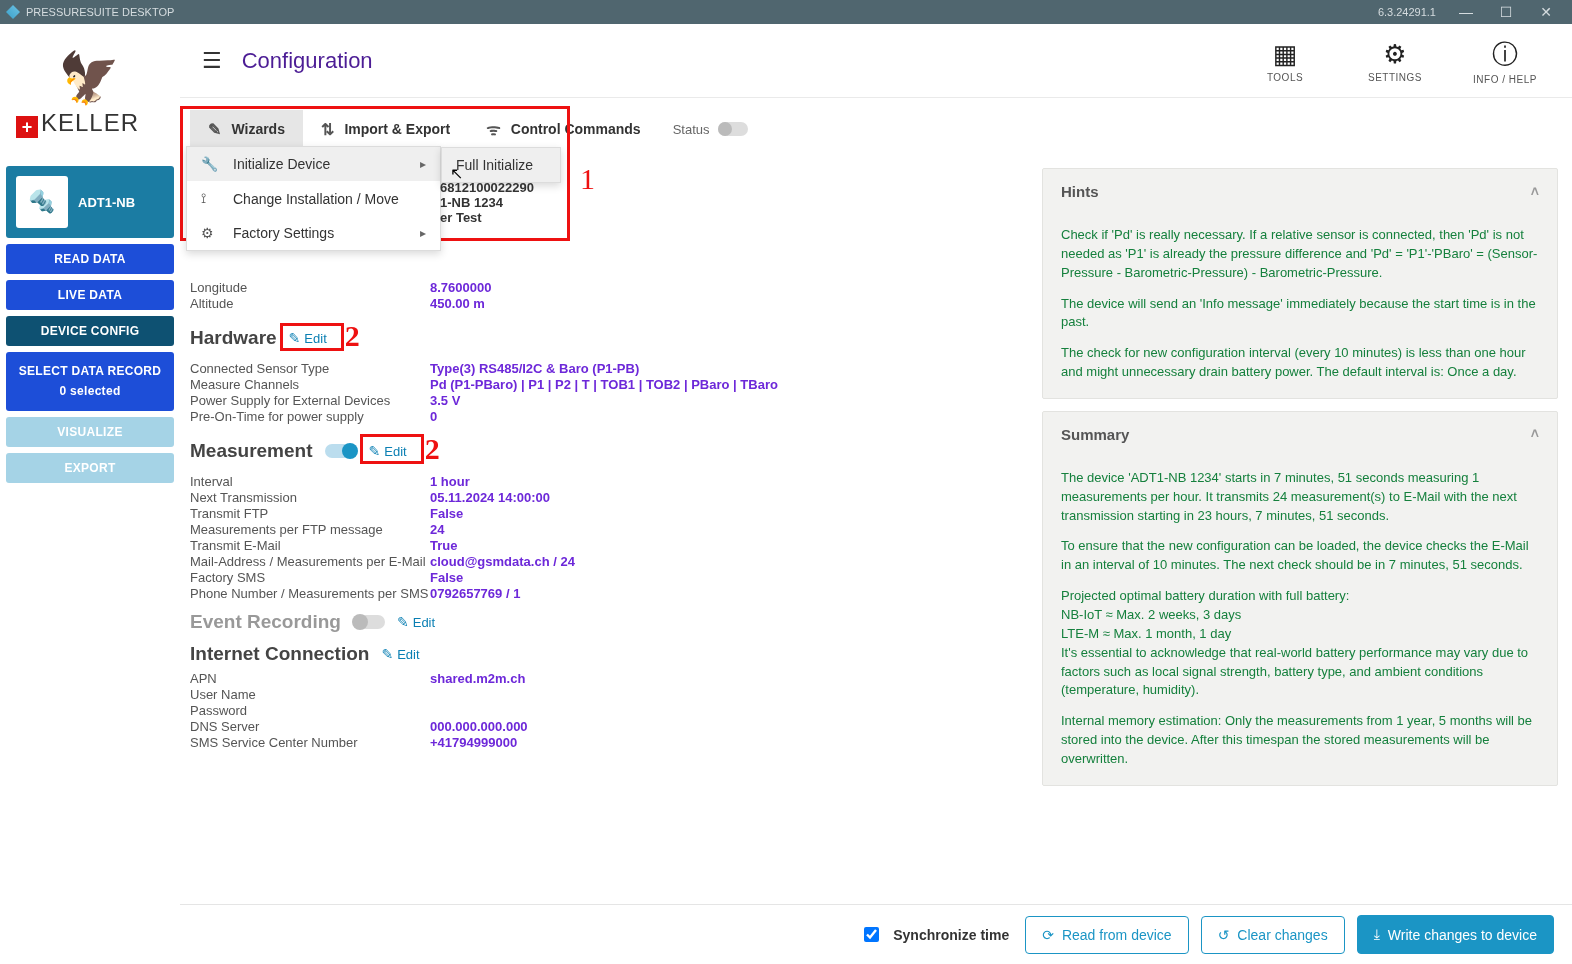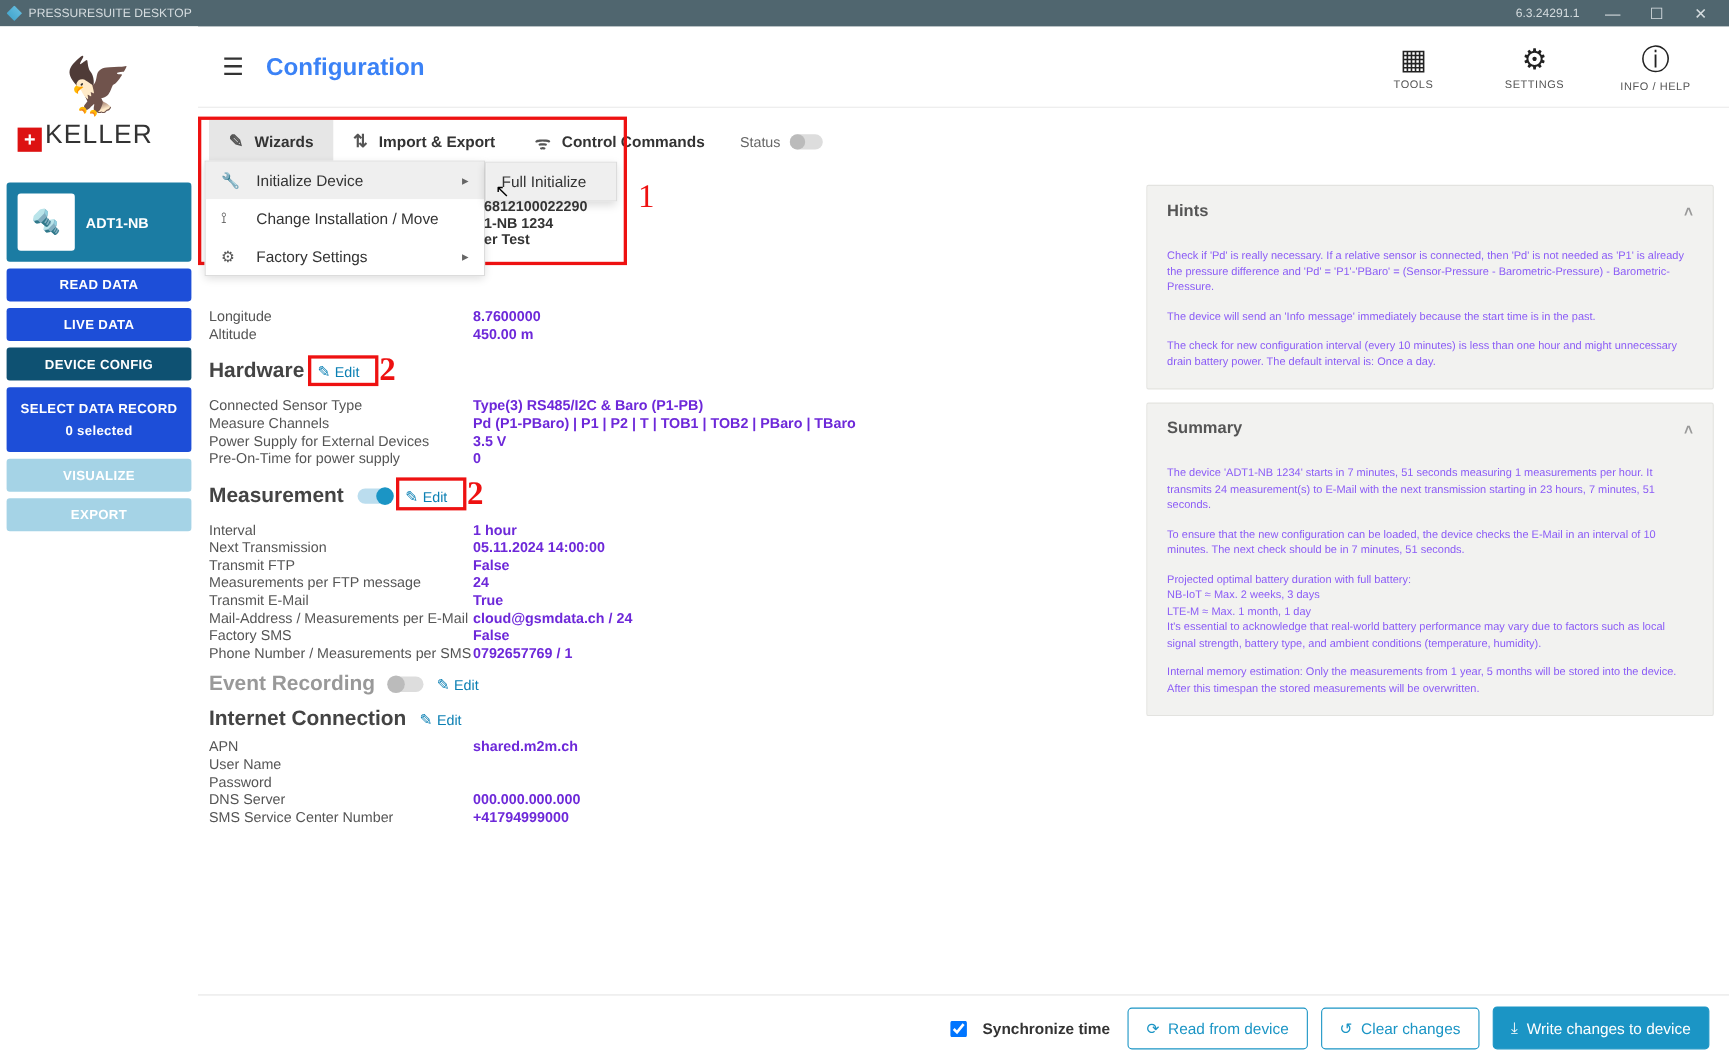--- a/index.html
+++ b/index.html
@@ -18,21 +18,21 @@
 .device-card { background: #1b7ca3; color: #fff; padding: 10px; display: flex; align-items: center; gap: 10px; border-radius: 3px; }
 .device-card .thumb { width: 52px; height: 52px; background: #fff; border-radius: 3px; display:flex; align-items:center; justify-content:center; color:#888; font-size:22px; }
 .sidebtn { background: #1d4ed8; color: #fff; font-weight: 600; font-size: 12px; padding: 8px 4px; text-align: center; border-radius: 3px; letter-spacing: 0.3px; }
 .sidebtn.dark { background: #0e5172; }
 .sidebtn.tall { padding: 12px 4px; line-height: 1.3; }
 .sidebtn.tall .sub { font-weight: 700; margin-top: 4px; display:block; }
 .sidebtn.disabled { background: #a5d3e6; }
 .main { flex: 1; display: flex; flex-direction: column; min-width: 0; }
 .header { height: 74px; display: flex; align-items: center; padding: 0 22px; gap: 20px; border-bottom: 1px solid #eaeaea; }
 .header .menu-icon { font-size: 22px; }
-.header h1 { font-size: 22px; font-weight: 700; color: #3b82f6; }
+.header h1 { font-size: 22px; font-weight: 400; color: #4c1d95; }
 .header .spacer { flex: 1; }
 .header .tool { display: flex; flex-direction: column; align-items: center; gap: 2px; width: 90px; }
 .header .tool .ico { font-size: 26px; color: #222; }
 .header .tool .lbl { font-size: 10px; color: #555; letter-spacing: 0.5px; }
 .content { flex: 1; display: flex; gap: 16px; padding: 0 0 0 0; overflow: hidden; position: relative; }
 .left { flex: 1; padding: 0 0 0 10px; overflow-y: auto; }
 .right { width: 530px; padding: 0 14px 0 0; display:flex; flex-direction:column; gap:12px; overflow-y:auto; }
 .tabs { display: flex; align-items: center; gap: 0; padding: 10px 0 0 0; }
 .tab { padding: 10px 18px; display: flex; align-items: center; gap: 10px; font-size: 14px; color: #333; font-weight: 600; }
 .tab.active { background: #e6e6e6; }
@@ -57,26 +57,26 @@
 .toggle-on { width:32px; height:14px; background:#bde; border-radius:10px; position:relative; }
 .toggle-on .knob { width:16px; height:16px; background:#1b95c5; border-radius:50%; position:absolute; right:-1px; top:-1px; }
 .toggle-off { width:32px; height:14px; background:#ddd; border-radius:10px; position:relative; }
 .toggle-off .knob { width:16px; height:16px; background:#bbb; border-radius:50%; position:absolute; left:-1px; top:-1px; }
 .kv { display:grid; grid-template-columns: 240px 1fr; row-gap: 1px; margin-top: 6px; font-size:13px; }
 .kv .k { color:#555; }
 .kv .v { font-weight:600; color:#6d28d9; }
 .panel { background:#f2f2f0; border:1px solid #e3e3e0; border-radius:2px; }
 .panel .panel-head { padding: 14px 18px; font-size:15px; font-weight:600; color:#555; display:flex; justify-content:space-between; align-items:center; }
 .panel .panel-head .chev { font-size:14px; color:#999; }
-.panel .panel-body { padding: 0 18px 16px 18px; font-size:10px; color:#8b5cf6; line-height:1.45; }
+.panel .panel-body { padding: 0 18px 16px 18px; font-size:13px; color:#15803d; line-height:1.45; }
 .panel .panel-body p { margin-top: 12px; }
 .bottombar { position:absolute; bottom:0; right:0; background:#fff; border-top:1px solid #e5e5e5; padding:10px 18px; display:flex; align-items:center; gap:12px; justify-content:flex-end; width: calc(100% - 180px); }
 .bottombar .btn { padding: 10px 16px; border:1px solid #1b95c5; border-radius:4px; color:#1b95c5; font-size:14px; display:inline-flex; align-items:center; gap:8px; }
 .bottombar .btn.primary { background:#1b95c5; color:#fff; }
-.bottombar .check { display:flex; align-items:flex-end; gap:14px; font-size:14px; color:#333; font-weight:600; margin-right:4px; }
+.bottombar .check { display:flex; align-items:center; gap:14px; font-size:14px; color:#333; font-weight:600; margin-right:4px; }
 .bottombar .check input { width:15px; height:15px; }
 .ellipsis { white-space: pre-line; }
 </style>
 </head>
 <body>
 
 <div class="titlebar">
   <div class="logo-ico"></div>
   <span>PRESSURESUITE DESKTOP</span>
   <span class="spacer"></span>

